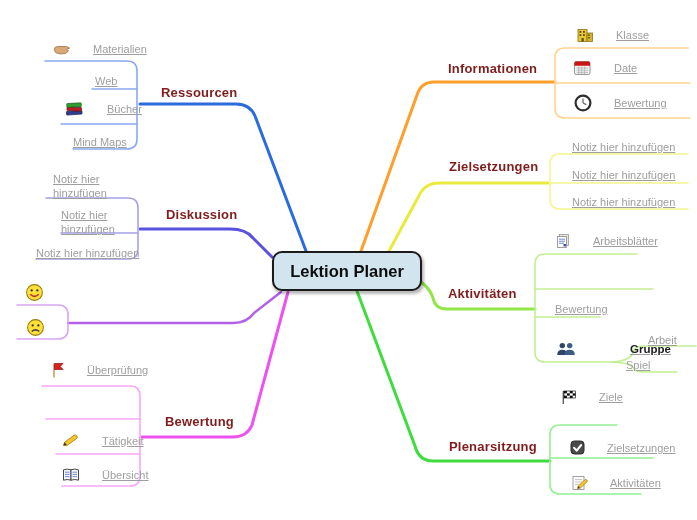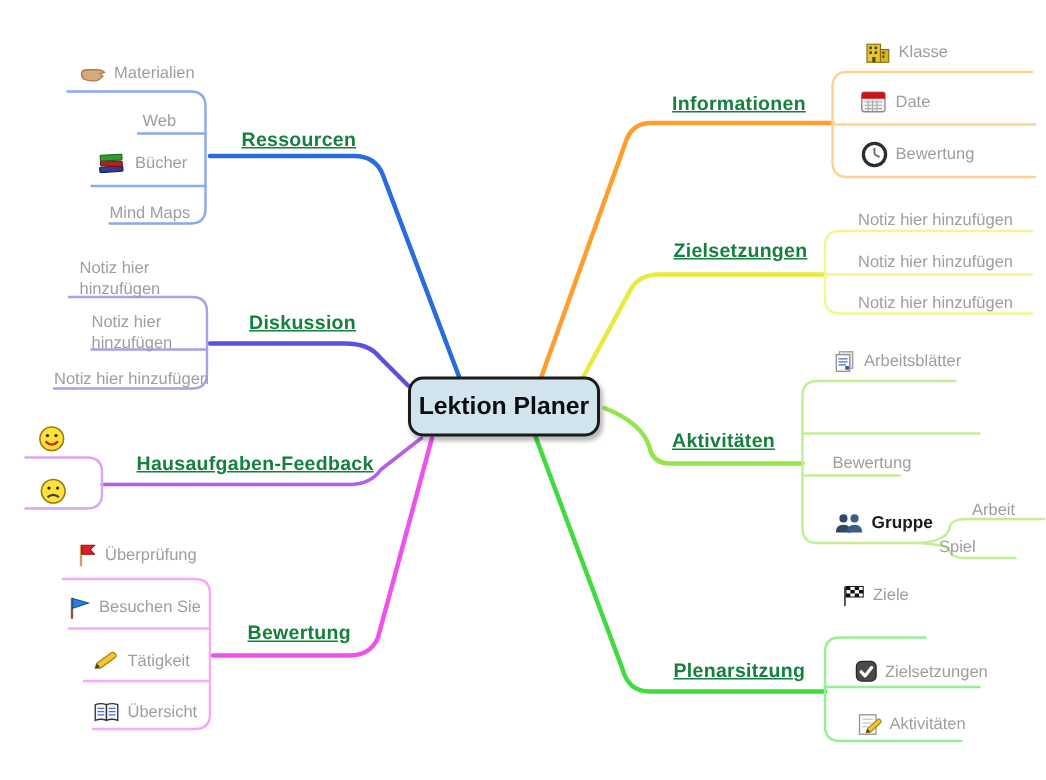--- a/index.html
+++ b/index.html
@@ -1,24 +1,24 @@
 <!DOCTYPE html>
 <html><head>
 <meta charset="utf-8">
 <style>
   html,body{margin:0;padding:0;background:#ffffff;}
   #canvas{position:relative;width:697px;height:520px;background:#ffffff;overflow:hidden;
           font-family:"Liberation Sans",sans-serif;}
   #wires{position:absolute;left:0;top:0;}
-  .topic{position:absolute;font-weight:700;font-size:13px;color:#15803d;white-space:nowrap;letter-spacing:.2px;text-decoration:underline;}
-  .node{position:absolute;display:flex;align-items:center;gap:5px;font-size:11px;color:#9e9e9e;white-space:nowrap;}
+  .topic{position:absolute;font-weight:700;font-size:13px;color:#7f1d1d;white-space:nowrap;letter-spacing:.2px;}
+  .node{position:absolute;display:flex;align-items:center;gap:22px;font-size:11px;color:#9e9e9e;white-space:nowrap;text-decoration:underline;}
   .node .ic{display:inline-flex;flex:0 0 auto;}
   .node.wrap{white-space:normal;width:66px;line-height:1.3;}
-  .node.dark .lbl{color:#1c1c1c;font-weight:700;font-size:11.5px;}
-  .center{position:absolute;left:272px;top:251px;width:128px;height:40px;background:#d2e4ee;
+  .node.dark .lbl{color:#1c1c1c;font-weight:700;font-size:11.5px;margin-left:32px;}
+  .center{position:absolute;left:272px;top:251px;width:150px;height:40px;background:#d2e4ee;
           border:2.5px solid #1b1b1b;border-radius:10px;display:flex;align-items:center;justify-content:center;
           font-weight:700;font-size:16.5px;color:#0d0d0d;box-shadow:1.5px 2.5px 3px rgba(0,0,0,.28);
           box-sizing:border-box;}
   svg.icon{display:block;}
 </style>
 </head>
 <body>
 
 <div id="canvas">
 
@@ -58,21 +58,20 @@
       <path stroke-width="1.6" d="M 612 362 Q 631 363 633 367 Q 634 372 644 372 H 677" stroke="#c2ef92"></path>
 
       <path stroke-width="3" d="M 357 291 L 415 446 Q 419 461 433 461 H 550" stroke="#3edc3e"></path>
       <path stroke-width="1.6" d="M 617 425 H 560 Q 550 425 550 435 V 484 Q 550 494 560 494 H 641" stroke="#93f093"></path>
       <path stroke-width="1.6" d="M 550 458 H 653" stroke="#93f093"></path>
     </g>
   </svg>
 
   <div class="topic" style="left:161px;top:85px">Ressourcen</div>
   <div class="topic" style="left:166px;top:207px">Diskussion</div>
-  <div class="topic" style="left:91px;top:301px">Hausaufgaben-Feedback</div>
   <div class="topic" style="left:165px;top:414px">Bewertung</div>
   <div class="topic" style="left:448px;top:61px">Informationen</div>
   <div class="topic" style="left:449px;top:159px">Zielsetzungen</div>
   <div class="topic" style="left:448px;top:286px">Aktivitäten</div>
   <div class="topic" style="left:449px;top:439px">Plenarsitzung</div>
 
   <div class="node" style="left:53px;top:42px">
     <span class="ic">
       <svg class="icon" width="18" height="13" viewBox="0 0 20 14">
           <path d="M1.5 8 q0-3.2 4-3.2 l8 0 q3 0 5 1.8 l-3.2 1.2 2 2 -3.8 2.8 q-6 1.2-10-.8 q-2-1-2-3.8z" fill="#d8a878" stroke="#a97c50" stroke-width="1"></path>
@@ -129,29 +128,20 @@
   </div>
 
   <div class="node" style="left:51px;top:361px">
     <span class="ic">
       <svg class="icon" width="14" height="18" viewBox="0 0 14 18">
           <line x1="3" y1="2.5" x2="3" y2="16.5" stroke="#c8a060" stroke-width="1.6"></line>
           <path d="M3.5 2.5 h8.5 l-2.8 3 2.8 3 h-8.5 z" fill="#e02020" stroke="#8a0f0f" stroke-width="0.7"></path>
         </svg>
       </span>
     <span class="lbl">Überprüfung</span>
-  </div>
-  <div class="node" style="left:45px;top:396px">
-    <span class="ic">
-      <svg class="icon" width="16" height="18" viewBox="0 0 16 18">
-          <line x1="3" y1="2.5" x2="3" y2="16.5" stroke="#8a5a30" stroke-width="1.6"></line>
-          <path d="M3.5 3 L14 6 L3.5 9.5 z" fill="#2a7fe0" stroke="#134f96" stroke-width="0.7"></path>
-        </svg>
-      </span>
-    <span class="lbl">Besuchen Sie</span>
   </div>
   <div class="node" style="left:61px;top:432px">
     <span class="ic">
       <svg class="icon" width="19" height="17" viewBox="0 0 19 17">
           <path d="M2.5 13.5 l1-3.2 9.5-7 q1.5-1 2.8.5 q1.2 1.4-.2 2.6 l-9.5 7 z" fill="#f5c52a" stroke="#a8871a" stroke-width="0.9"></path>
           <path d="M2.5 13.5 l1-3.2 2.3 2.5 z" fill="#3a3a3a"></path>
         </svg>
       </span>
     <span class="lbl">Tätigkeit</span>
   </div>

